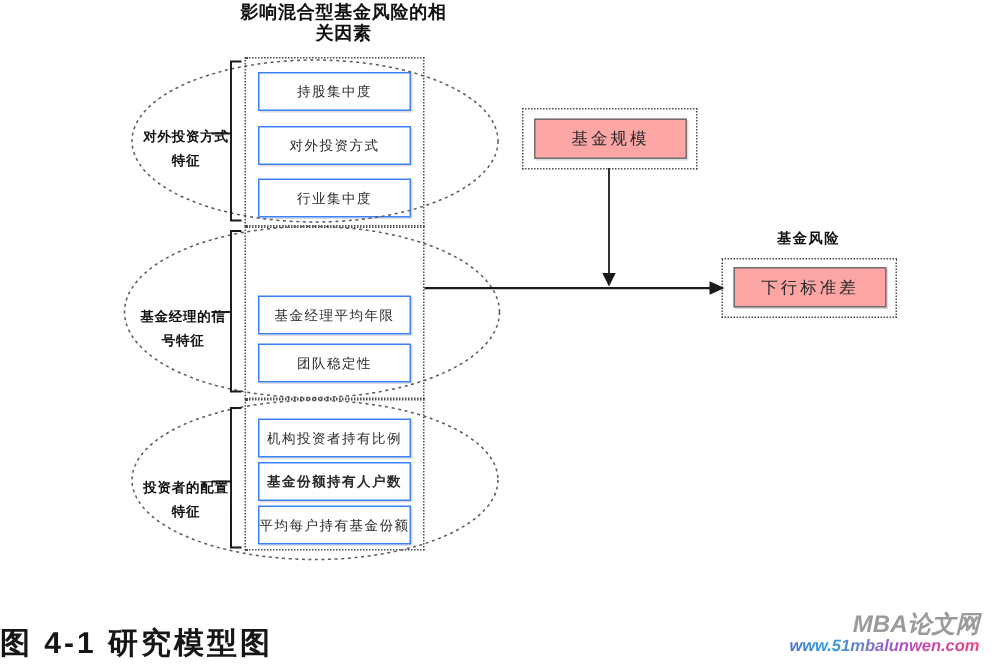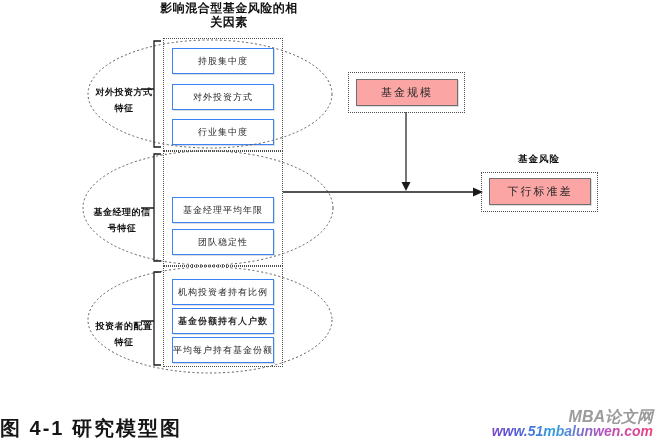--- a/index.html
+++ b/index.html
@@ -38,21 +38,21 @@
   }
   .caption{
     left:0;top:415px;width:671px;text-align:left;
     font-family:"Liberation Sans","DejaVu Sans",sans-serif;
     font-size:20px;font-weight:bold;color:#161616;letter-spacing:2px;
   }
   .watermark{right:18px;top:408px;width:260px;text-align:right;
     font-family:"Liberation Sans","DejaVu Sans",sans-serif;font-style:italic;}
   .wm-name{font-size:16px;font-weight:bold;color:#9b9b9b;line-height:17px;}
   .wm-url{
-    font-size:14px;font-weight:bold;line-height:13px;
+    font-size:11px;font-weight:bold;line-height:13px;
     background:linear-gradient(90deg,#e8388c 0%,#c03fa8 22%,#5b4fd6 45%,#2f9fdc 62%,#b04fc0 80%,#ef3f7f 100%);
     -webkit-background-clip:text;background-clip:text;
     color:transparent;
   }
   svg.overlay{position:absolute;left:0;top:0;pointer-events:none;}
 </style>
 </head>
 <body>
 
 <div class="canvas">

